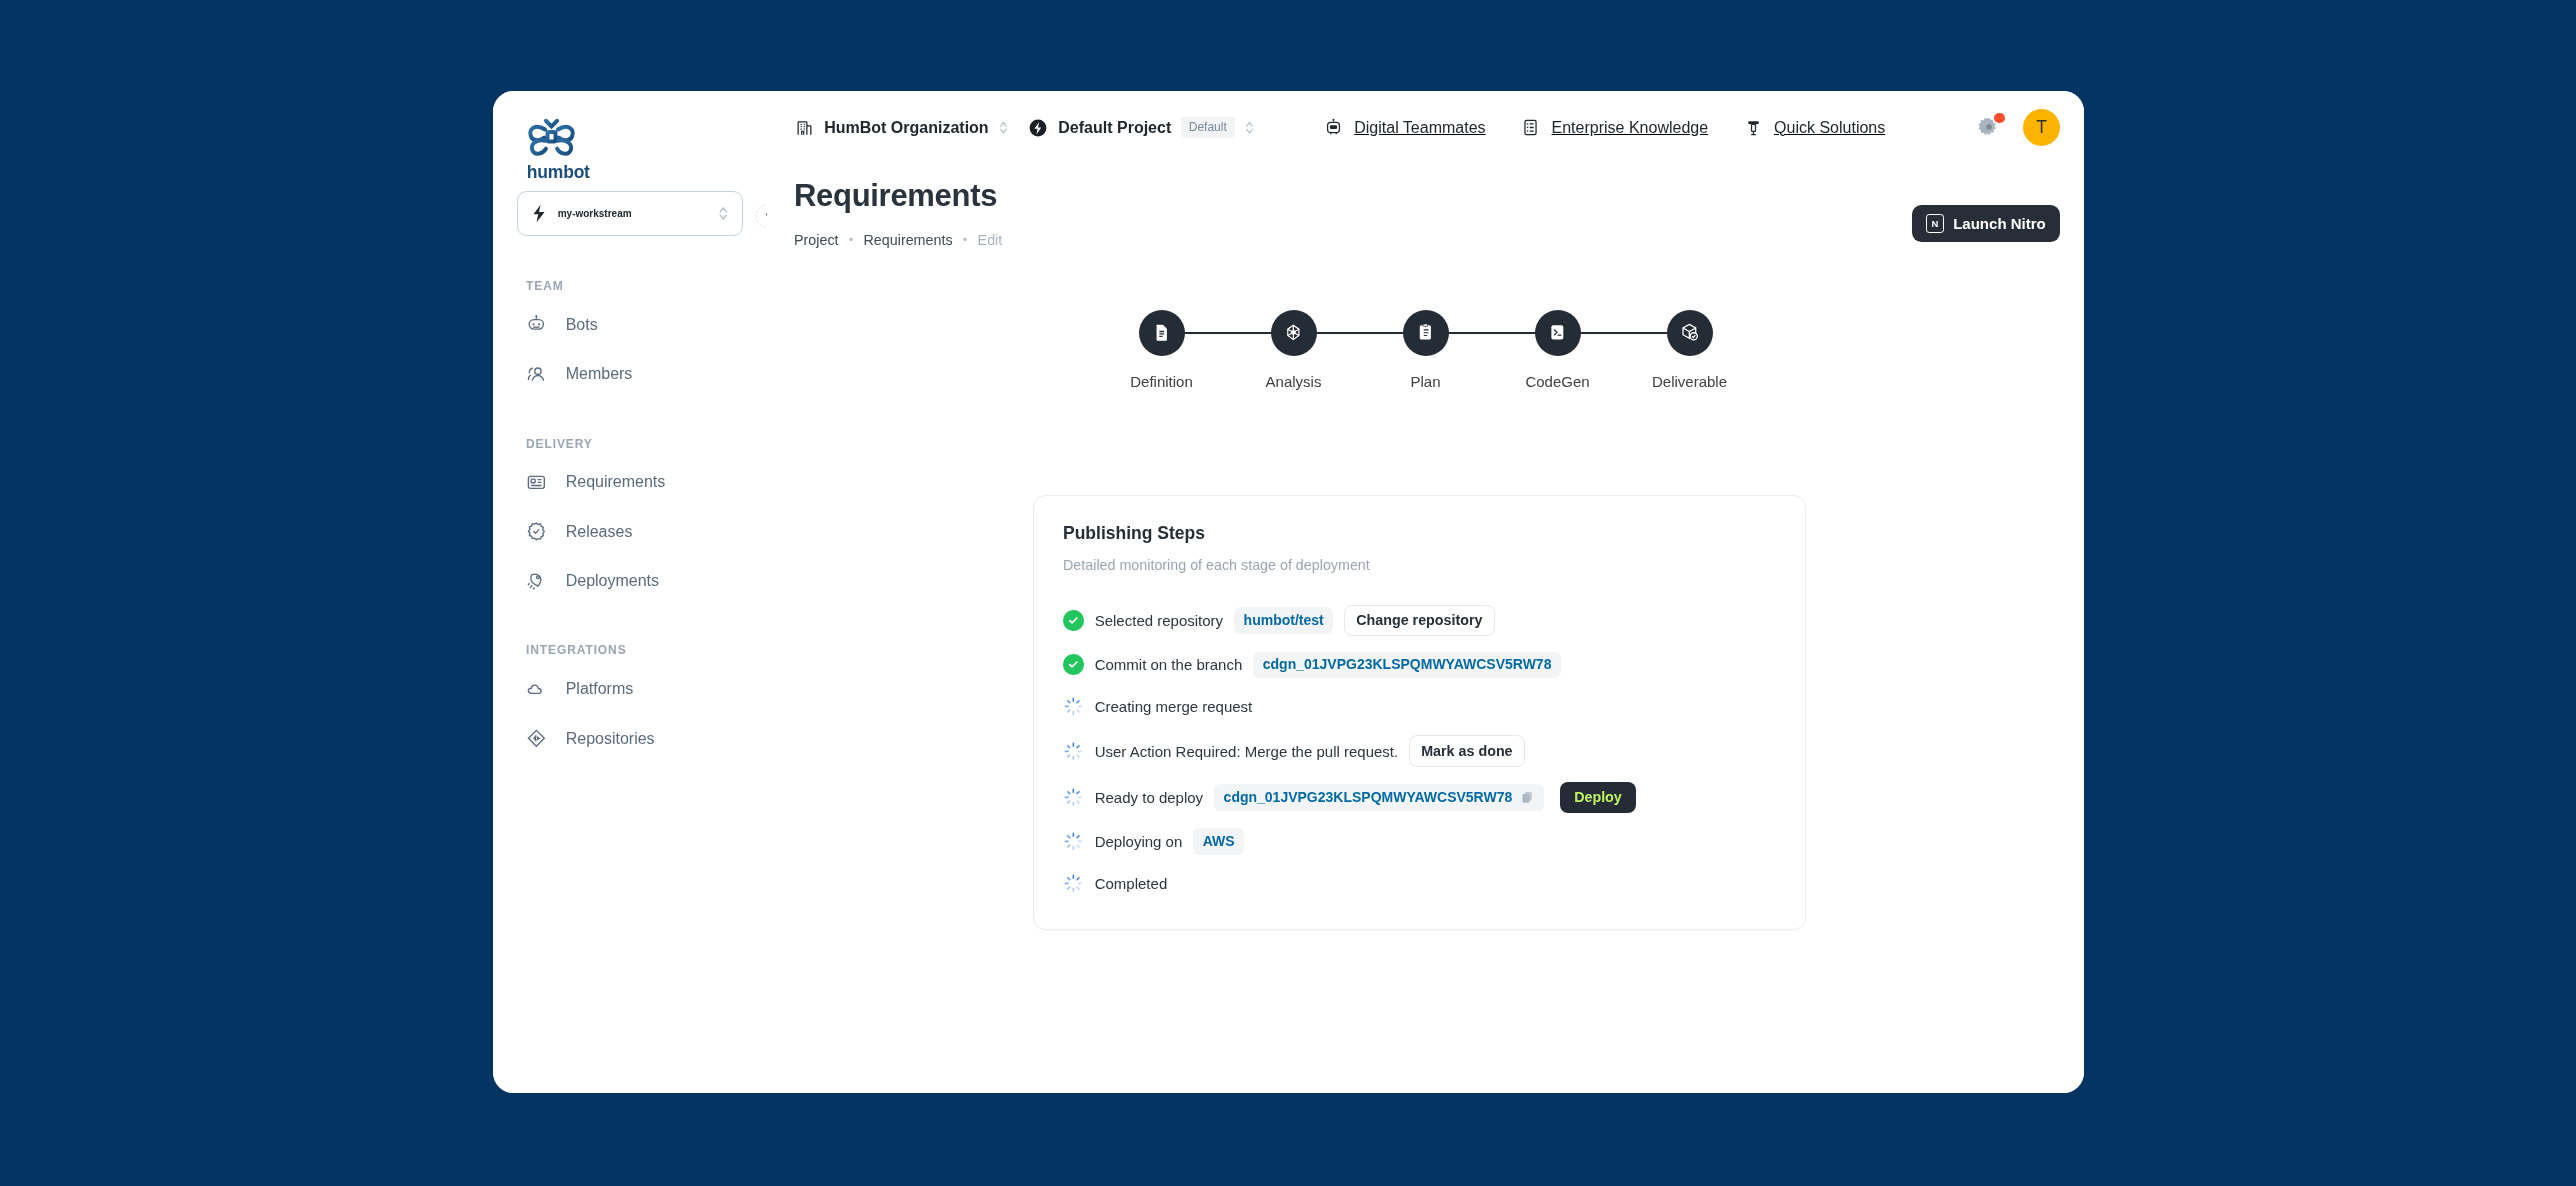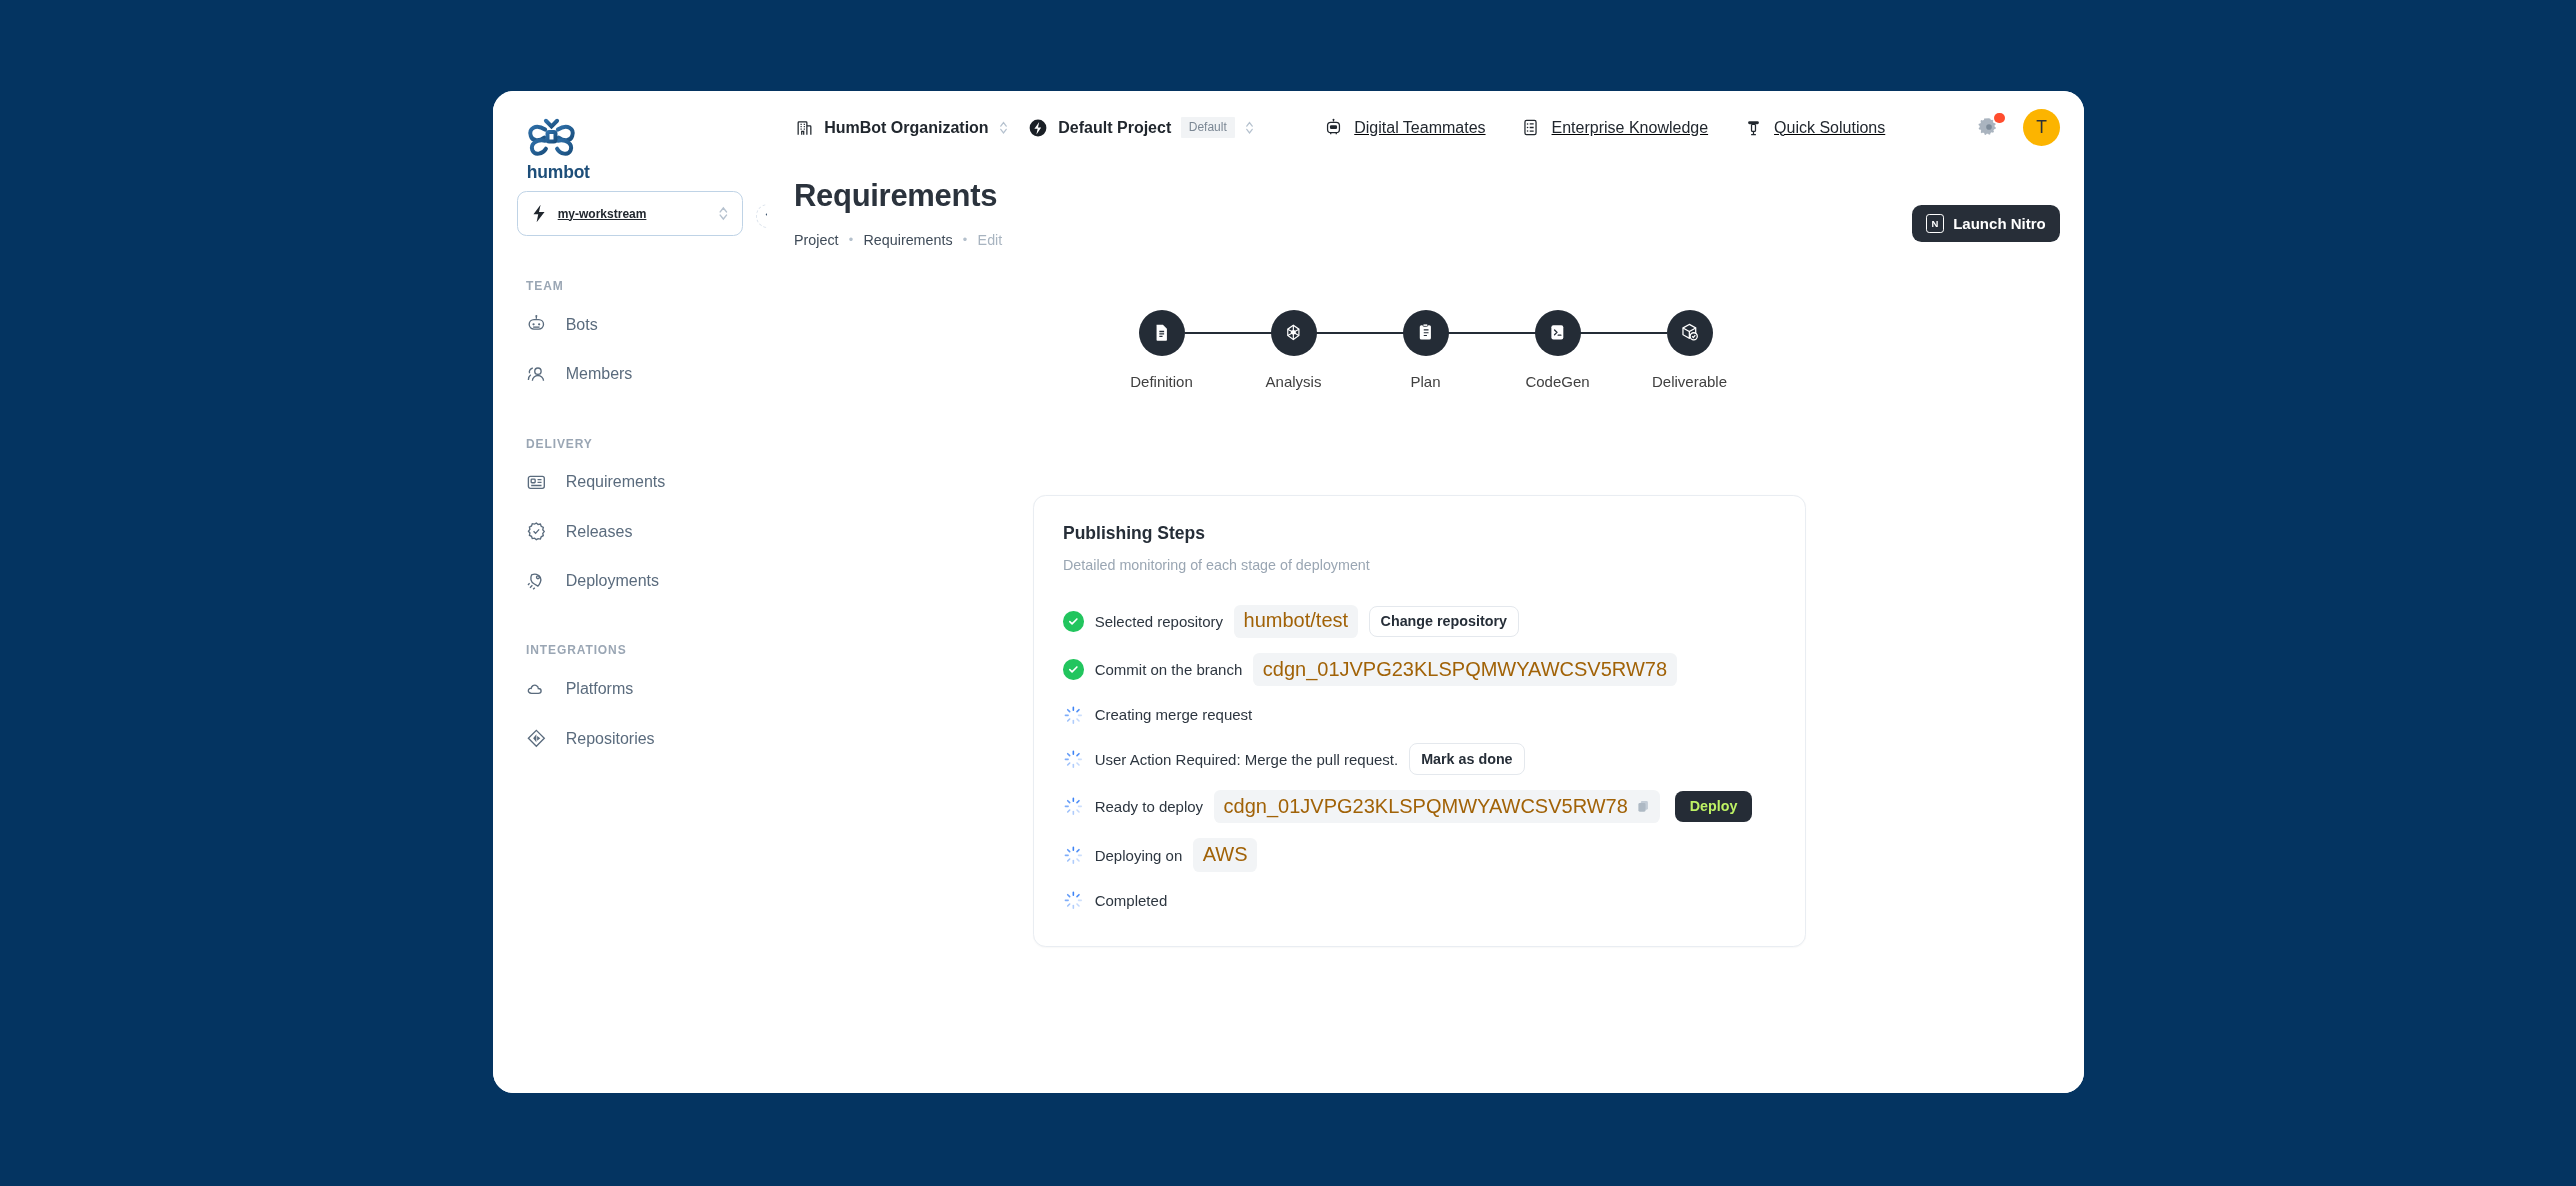--- a/index.html
+++ b/index.html
@@ -42,21 +42,21 @@
   .ws-select {
     margin: 11px 24px 0 24px;
     height: 45px;
     border: 1.3px solid #bfd3e6;
     border-radius: 9.5px;
     display: flex; align-items: center;
     padding: 0 12.7px;
     gap: 11px;
     background: #fff;
   }
-  .ws-name { font-size: 12px; font-weight: 700; color: #21272e; flex: 1; text-decoration: underline; }
+  .ws-name { font-size: 10px; font-weight: 700; color: #21272e; flex: 1; }
 
   .nav-section-label {
     font-size: 12px; font-weight: 700; letter-spacing: 0.9px;
     color: #9aa6b4;
     padding: 0 0 0 33px;
   }
   .sec-team  { margin-top: 43px; }
   .sec-del   { margin-top: 45px; }
   .sec-int   { margin-top: 45px; }
 
@@ -205,23 +205,24 @@
     width: 20.7px; height: 20.7px; border-radius: 50%;
     background: #22c55e;
     display: flex; align-items: center; justify-content: center;
     flex: 0 0 20.7px;
   }
   .spinner { width: 20.7px; height: 20.7px; flex: 0 0 20.7px; }
 
   .chip {
     background: #f2f4f6; border-radius: 6.4px;
     padding: 4.8px 9.5px 5.6px 9.5px;
-    font-size: 20px; color: #a16207;
+    font-size: 14px; color: #0369a1;
     display: inline-flex; align-items: center; gap: 8px;
     white-space: nowrap;
+    font-weight: bold;
   }
   .btn-outline {
     border: 1.3px solid #e4e8ed; border-radius: 8px;
     background: #fff;
     padding: 6.4px 11px 7.2px 11px;
     font-size: 14.3px; font-weight: 700; color: #262e38;
     white-space: nowrap;
   }
   .btn-dark {
     background: #252c36; color: #bef264;

